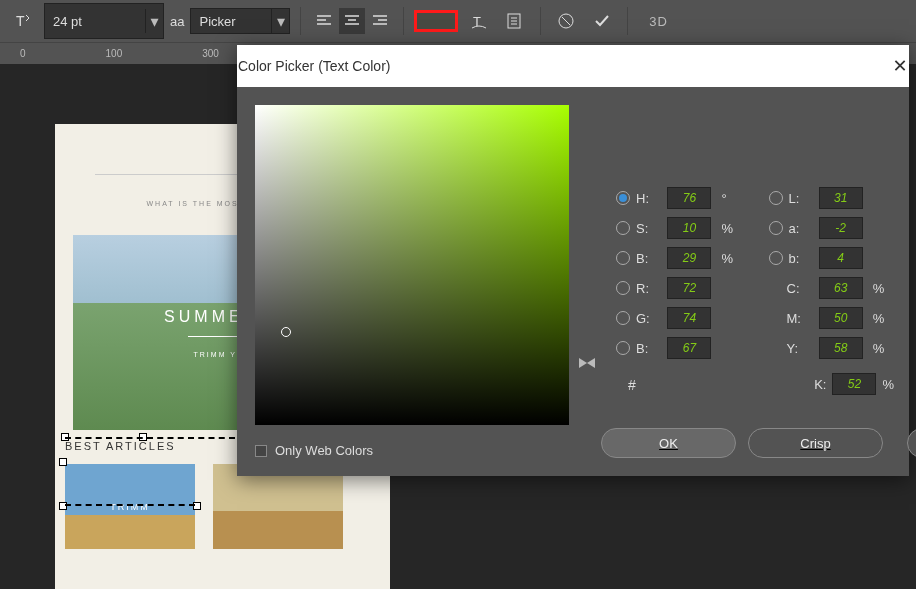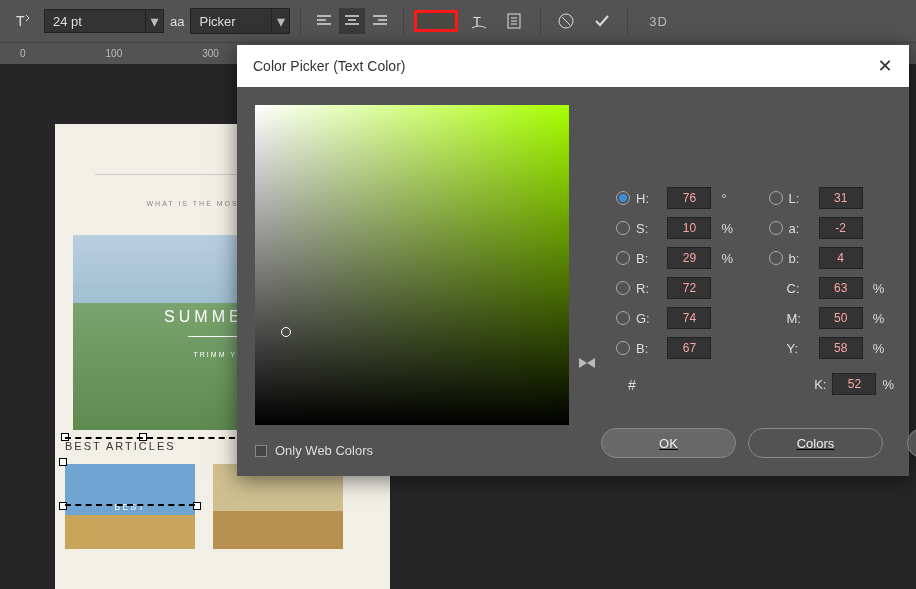--- a/index.html
+++ b/index.html
@@ -2,21 +2,21 @@
 <html><head>
 <meta charset="utf-8">
 <style>
   * { box-sizing: border-box; margin: 0; padding: 0; font-family: Arial, sans-serif; }
   body { width: 916px; height: 589px; background: #333333; overflow: hidden; position: relative; }
 
   
   .toolbar { height: 42px; background: #535353; display: flex; align-items: center; padding: 0 8px; gap: 6px; }
   .tool-btn { width: 30px; height: 28px; display: flex; align-items: center; justify-content: center; color: #ddd; cursor: pointer; }
   .tool-sep { width: 1px; height: 28px; background: #444; margin: 0 4px; }
-  .font-size-box { display: flex; align-items: center; background: #333; border: 1px solid #222; height: 24px; }
+  .font-size-box { display: flex; align-items: center; background: #333; border: 1px solid #222; height: 36px; }
   .font-size-input { width: 100px; background: transparent; border: none; color: #ddd; font-size: 13px; padding: 0 8px; outline: none; }
   .dropdown-arrow { width: 18px; height: 24px; display: flex; align-items: center; justify-content: center; color: #bbb; border-left: 1px solid #222; }
   .aa-group { display: flex; align-items: center; gap: 6px; }
   .aa-label { color: #ddd; font-size: 13px; }
   .aa-select { display: flex; align-items: center; background: #333; border: 1px solid #222; height: 26px; }
   .aa-value { width: 80px; color: #ddd; font-size: 13px; padding: 0 8px; }
   .align-group { display: flex; gap: 2px; }
   .align-btn { width: 26px; height: 26px; display: flex; align-items: center; justify-content: center; cursor: pointer; }
   .align-btn.active { background: #3a3a3a; }
   .color-swatch-toolbar { width: 44px; height: 22px; background: #484a43; border: 3px solid #ff1a1a; cursor: pointer; }
@@ -37,21 +37,21 @@
   .ba-title { font-size: 11px; letter-spacing: 2px; color: #333; }
   .ba-row { display: flex; gap: 18px; margin-top: 12px; }
   .ba-img { width: 130px; height: 85px; position: relative; display: flex; align-items: center; justify-content: center; color: #fff; font-size: 9px; letter-spacing: 2px; }
   .ba-img.a { background: linear-gradient(to bottom, #6fa5d0 60%, #c9a55c 60%); }
   .ba-img.b { background: linear-gradient(to bottom, #d0c090 55%, #b89050 55%); }
   .handle { position: absolute; width: 8px; height: 8px; background: #fff; border: 1px solid #000; }
   .sel-line { position: absolute; border-top: 2px dashed #000; }
 
   
   .dialog { position: absolute; top: 45px; left: 237px; width: 672px; background: #535353; box-shadow: 0 4px 20px rgba(0,0,0,0.5); }
-  .dialog-title { height: 42px; background: #fff; display: flex; align-items: center; justify-content: space-between; padding: 0 16px; }
+  .dialog-title { height: 42px; background: #fff; display: flex; align-items: center; justify-content: space-between; padding: 0 1px; }
   .dialog-title-text { color: #333; font-size: 14px; }
   .dialog-close { width: 16px; height: 16px; cursor: pointer; color: #333; font-size: 18px; display: flex; align-items: center; justify-content: center; }
   .dialog-body { padding: 18px; display: flex; gap: 14px; position: relative; }
 
   .sv-area { width: 314px; }
   .sv-field { width: 314px; height: 320px; position: relative; cursor: crosshair;
     background: linear-gradient(to bottom, rgba(0,0,0,0) 0%, #000 100%),
                 linear-gradient(to right, #fff 0%, #a8ff00 100%); }
   .sv-cursor { position: absolute; width: 10px; height: 10px; border: 1px solid #fff; border-radius: 50%; transform: translate(-50%,-50%); }
   .web-colors { display: flex; align-items: center; gap: 8px; color: #ddd; font-size: 13px; margin-top: 18px; }
@@ -72,21 +72,21 @@
   .cube-icon { position: absolute; right: -18px; top: 68px; color: #ccc; font-size: 13px; }
   .bw-box { position: absolute; right: -20px; top: 92px; width: 14px; height: 14px; border: 1px solid #aaa; background: #000; }
 
   .btn-col { flex: 1; display: flex; flex-direction: row; gap: 12px; align-items: flex-end; position: relative; text-decoration: underline; }
   .ps-btn { width: 135px; height: 30px; border: 1px solid #888; border-radius: 15px; background: #535353; color: #eee; font-size: 13px; cursor: pointer; }
   .ps-btn.primary { background: #686868; }
 
   .values-grid { position: absolute; top: 180px; left: 0; right: 0; display: grid; grid-template-columns: auto 48px auto auto auto 48px auto; row-gap: 8px; column-gap: 6px; align-items: center; color: #ddd; font-size: 13px; }
   .radio { width: 14px; height: 14px; border: 1px solid #aaa; border-radius: 50%; display: inline-block; margin-right: 6px; position: relative; cursor: pointer; }
   .radio.sel::after { content: ''; position: absolute; top: 2px; left: 2px; width: 8px; height: 8px; background: #3a8fd8; border-radius: 50%; }
-  .val-input { width: 44px; height: 22px; background: #333; border: 1px solid #222; color: #fca5a5; font-size: 12px; text-align: center; outline: none; }
+  .val-input { width: 44px; height: 22px; background: #333; border: 1px solid #222; color: #84cc16; font-size: 12px; text-align: center; outline: none; font-style: italic; }
   .label-cell { display: flex; align-items: center; white-space: nowrap; }
   .hash-row { position: absolute; top: 400px; left: 8px; display: flex; align-items: center; color: #ddd; font-size: 14px; gap: 8px; }
   .hex-input { width: 88px; height: 26px; background: #333; border: 3px solid #ff1a1a; color: #ddd; font-size: 13px; padding: 0 6px; outline: none; }
   .k-row { position: absolute; top: 400px; right: 8px; display: flex; align-items: center; gap: 6px; color: #ddd; font-size: 13px; }
 
   .right-panel { position: absolute; top: 280px; left: 622px; width: 272px; }
 </style>
 </head>
 <body>
 
@@ -177,21 +177,21 @@
       <div class="hero-line"></div>
       <div class="hero-sub">TRIMM YOU</div>
     </div>
     <div class="best-articles">
       <div class="ba-title">BEST ARTICLES</div>
       <div class="handle" style="top:-7px;left:-4px"></div>
       <div class="handle" style="top:-7px;left:74px"></div>
       <div class="sel-line" style="top:-3px;left:0;width:170px"></div>
       <div class="ba-row">
         <div class="ba-img a">
-          <span>BEST</span>
+          <span>TRIMM</span>
           <div class="handle" style="top:-6px;left:-6px"></div>
           <div class="handle" style="top:38px;left:-6px"></div>
           <div class="handle" style="top:38px;right:-6px"></div>
           <div class="sel-line" style="top:40px;left:0;width:130px"></div>
         </div>
         <div class="ba-img b"></div>
       </div>
     </div>
   </div>
 </div>
@@ -213,21 +213,21 @@
     </div>
 
     <div class="hue-strip">
       <div class="hue-arrow-l"></div>
       <div class="hue-arrow-r"></div>
     </div>
 
 
     <div class="btn-col">
       <button class="ps-btn primary">OK</button>
-      <button class="ps-btn">Colors</button>
+      <button class="ps-btn">Crisp</button>
       <div style="height:12px"></div>
       <button class="ps-btn">Add to Swatches</button>
       <div style="height:10px"></div>
       <button class="ps-btn">Color Libraries</button>
     </div>
 
     <div class="right-panel">
       <div class="values-grid" style="position:static">
 
         <span class="label-cell">

